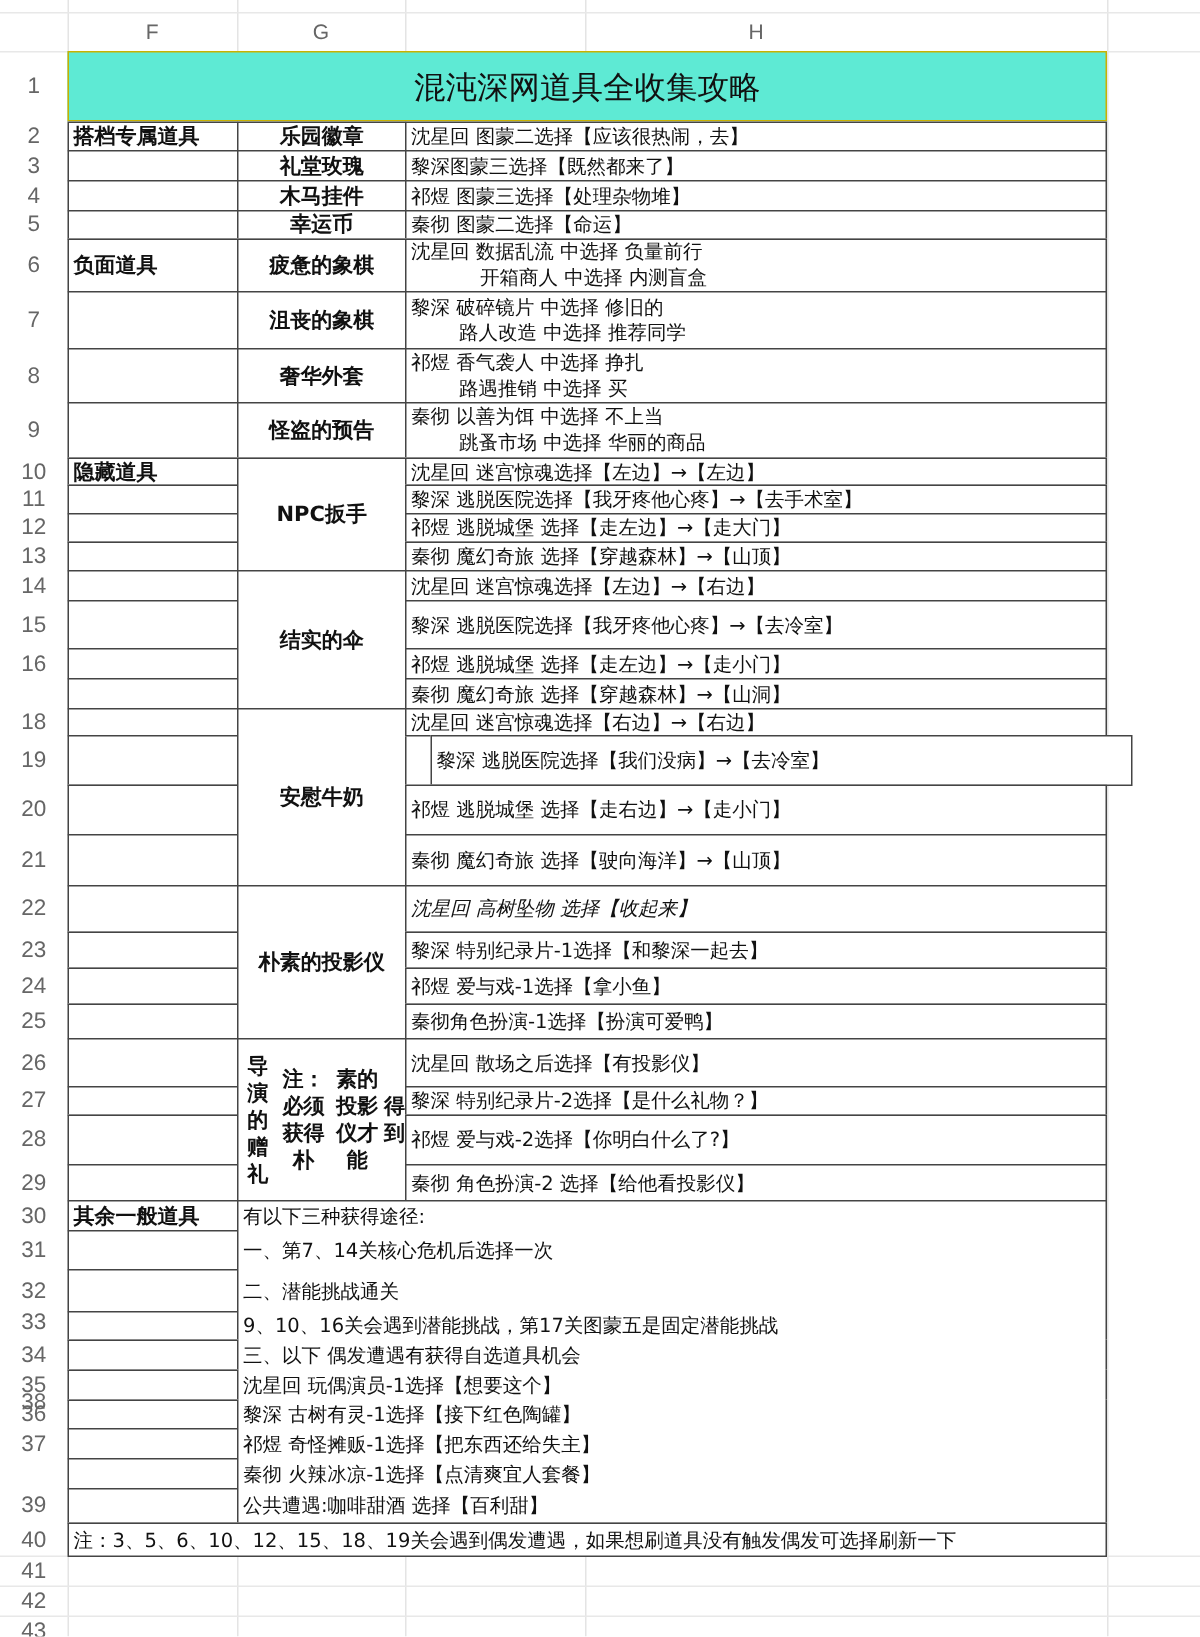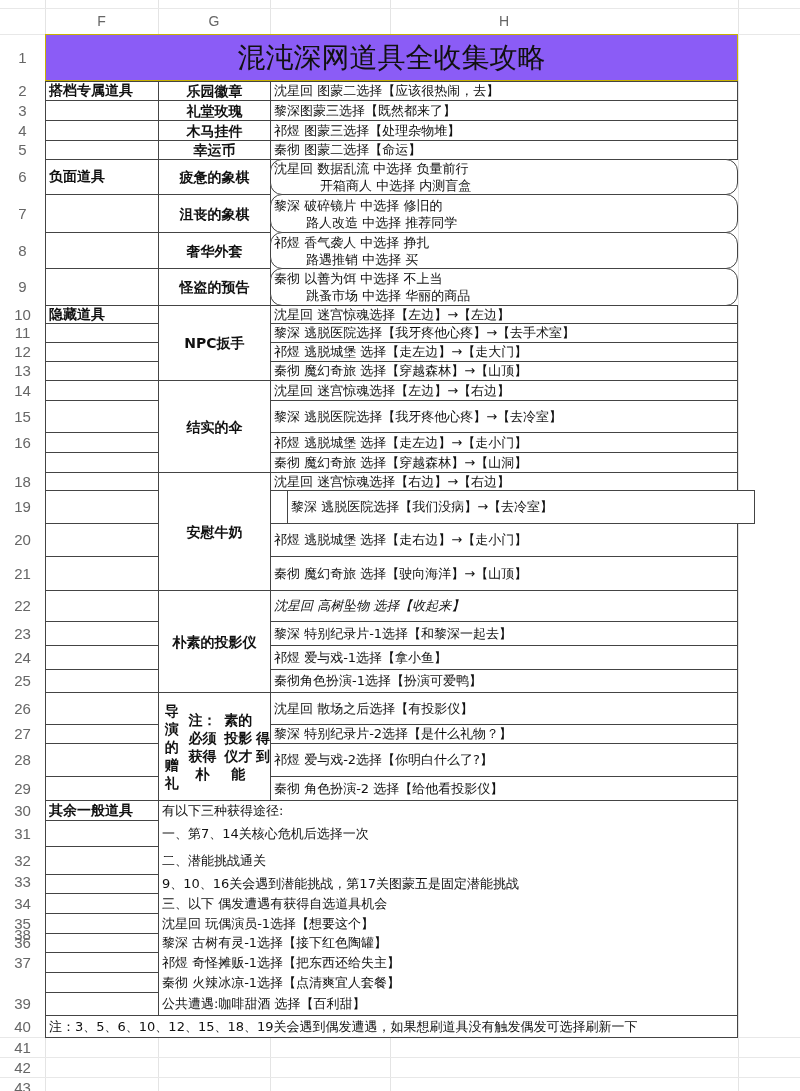--- a/index.html
+++ b/index.html
@@ -2,24 +2,24 @@
 <html><head>
 <meta charset="utf-8">
 <style>
   html,body{margin:0;padding:0;background:#fff;}
   body{width:800px;height:1091px;position:relative;overflow:hidden;font-family:"DejaVu Sans","Liberation Sans",sans-serif;color:#111;}
   .vline{position:absolute;top:0;bottom:0;width:1px;background:#e4e4e4;}
   .hline{position:absolute;left:0;right:0;height:1px;background:#e8e8e8;}
   .colhdr{position:absolute;top:8px;height:26px;line-height:26px;text-align:center;font-size:14px;color:#666;font-family:"Liberation Sans",sans-serif;}
   .rownum{position:absolute;left:0;width:45px;text-align:center;font-size:15px;color:#666;font-family:"Liberation Sans",sans-serif;display:flex;align-items:center;justify-content:center;}
   .cell{position:absolute;box-sizing:border-box;border:1px solid #444;background:#fff;font-size:13px;display:flex;align-items:center;overflow:hidden;white-space:nowrap;padding-left:3px;}
-  .title{position:absolute;left:45px;top:34px;width:693px;height:47px;background:#8b5cf6;display:flex;align-items:center;justify-content:center;font-size:28px;border:1px solid #c9b100;box-sizing:border-box;}
+  .title{position:absolute;left:45px;top:34px;width:693px;height:47px;background:#5eead4;display:flex;align-items:center;justify-content:center;font-size:21px;border:1px solid #c9b100;box-sizing:border-box;}
   .cat{font-weight:bold;font-size:14px;}
   .item{justify-content:center;font-weight:bold;font-size:14px;text-align:center;padding-left:0;white-space:normal;line-height:18px;}
-  .multi{flex-direction:column;align-items:flex-start;justify-content:center;line-height:17px;border-radius:12px;}
+  .multi{flex-direction:column;align-items:flex-start;justify-content:center;line-height:17px;}
   .indent{padding-left:46px;}
   .indent2{padding-left:12px;}
 </style>
 </head>
 <body>
 
 <div class="vline" style="left:45px"></div>
 <div class="vline" style="left:158px"></div>
 <div class="vline" style="left:270px"></div>
 <div class="vline" style="left:390px"></div>

